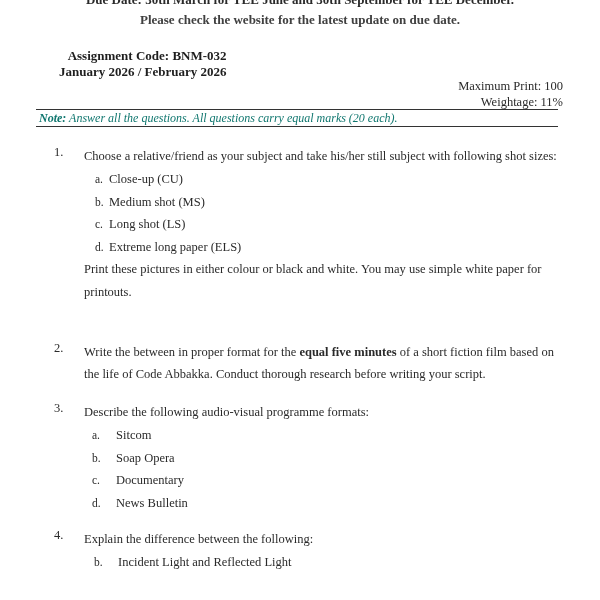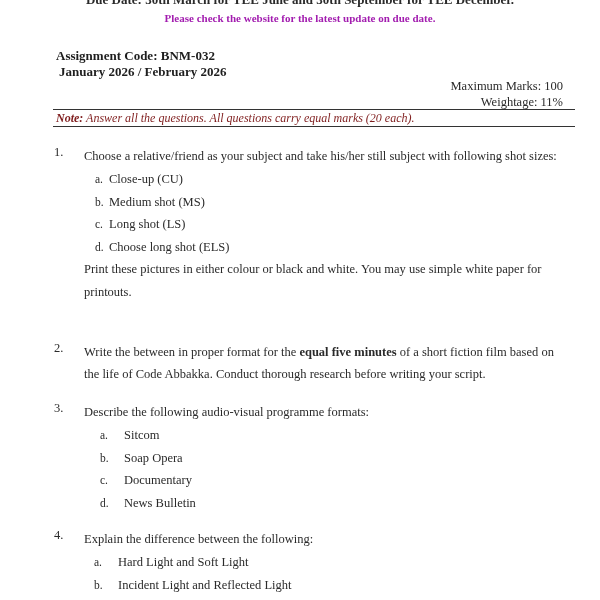--- a/index.html
+++ b/index.html
@@ -31,54 +31,55 @@
       color: #2a2a2a;
       white-space: nowrap;
     }
     .notice {
       position: absolute;
       top: 12px;
       left: 0;
       width: 600px;
       text-align: center;
       font-weight: bold;
-      font-size: 11px;
-      color: #a21caf;
+      font-size: 13px;
+      color: #404040;
     }
     .code-block {
       position: absolute;
       left: 56px;
       top: 48px;
       font-weight: bold;
       font-size: 13px;
       line-height: 16px;
       color: #1e1e1e;
+      text-align: right;
     }
     .code-block div:nth-child(2) { margin-left: 3px; }
     .marks-block {
       position: absolute;
       right: 37px;
       top: 78px;
       text-align: right;
       font-size: 12.5px;
       line-height: 16px;
       color: #2a2a2a;
     }
     .note-bar {
       position: absolute;
-      left: 53px;
+      left: 36px;
       top: 109px;
       width: 519px;
       height: 16px;
       border-top: 1.5px solid #333333;
       border-bottom: 1.5px solid #333333;
       font-style: italic;
       font-size: 12px;
       line-height: 16px;
-      color: #7f1d1d;
+      color: #0f766e;
       padding-left: 3px;
       box-sizing: content-box;
     }
     .note-bar b { font-weight: bold; }
     .q {
       position: absolute;
       left: 54px;
       width: 510px;
       font-size: 12.5px;
       color: #2a2a2a;
@@ -107,54 +108,54 @@
       font-size: 11.5px;
     }
     .q3 .sub li .ltr, .q4 .sub li .ltr { width: 24px; }
     .q1 { top: 145px; }
     .q1 .num { top: 0; }
     .q1 .sub { margin-left: 11px; }
     .q1 .after { line-height: 23px; }
     .q2 { top: 341px; }
     .q2 .body { line-height: 22px; }
     .q3 { top: 401px; }
-    .q3 .sub { margin-left: 16px; }
+    .q3 .sub { margin-left: 8px; }
     .q4 { top: 528px; }
     .q4 .sub { margin-left: 10px; }
     .bold { font-weight: bold; }
   </style>
 </head>
 <body>
 
 <div class="page">
 
   <div class="cutoff-line">Due Date: 30th March for TEE June and 30th September for TEE December.</div>
   <div class="notice">Please check the website for the latest update on due date.</div>
 
   <div class="code-block">
     <div>Assignment Code: BNM-032</div>
     <div>January 2026 / February 2026</div>
   </div>
 
   <div class="marks-block">
-    <div>Maximum Marks: 100</div>
+    <div>Maximum Print: 100</div>
     <div>Weightage: 11%</div>
   </div>
 
   <div class="note-bar"><b>Note:</b><span> Answer all the questions. All questions carry equal marks (20 each).</span></div>
 
   <div class="q q1">
     <span class="num">1.</span>
     <div class="body">
       <div>Choose a relative/friend as your subject and take his/her still subject with following shot sizes:</div>
       <ul class="sub">
         <li><span class="ltr">a.</span><span>Close-up (CU)</span></li>
         <li><span class="ltr">b.</span><span>Medium shot (MS)</span></li>
         <li><span class="ltr">c.</span><span>Long shot (LS)</span></li>
-        <li><span class="ltr">d.</span><span>Choose long shot (ELS)</span></li>
+        <li><span class="ltr">d.</span><span>Extreme long paper (ELS)</span></li>
       </ul>
       <div class="after">Print these pictures in either colour or black and white. You may use simple white paper for printouts.</div>
     </div>
   </div>
 
   <div class="q q2">
     <span class="num">2.</span>
     <div class="body"><span>Write the between in proper format for the </span><span class="bold">equal five minutes</span><span> of a short fiction film based on the life of Code Abbakka. Conduct thorough research before writing your script.</span></div>
   </div>
 
@@ -169,19 +170,18 @@
         <li><span class="ltr">d.</span><span>News Bulletin</span></li>
       </ul>
     </div>
   </div>
 
   <div class="q q4">
     <span class="num">4.</span>
     <div class="body">
       <div>Explain the difference between the following:</div>
       <ul class="sub">
-        <li><span class="ltr">a.</span><span>Hard Light and Soft Light</span></li>
         <li><span class="ltr">b.</span><span>Incident Light and Reflected Light</span></li>
       </ul>
     </div>
   </div>
 
 </div>
 
 </body></html>

